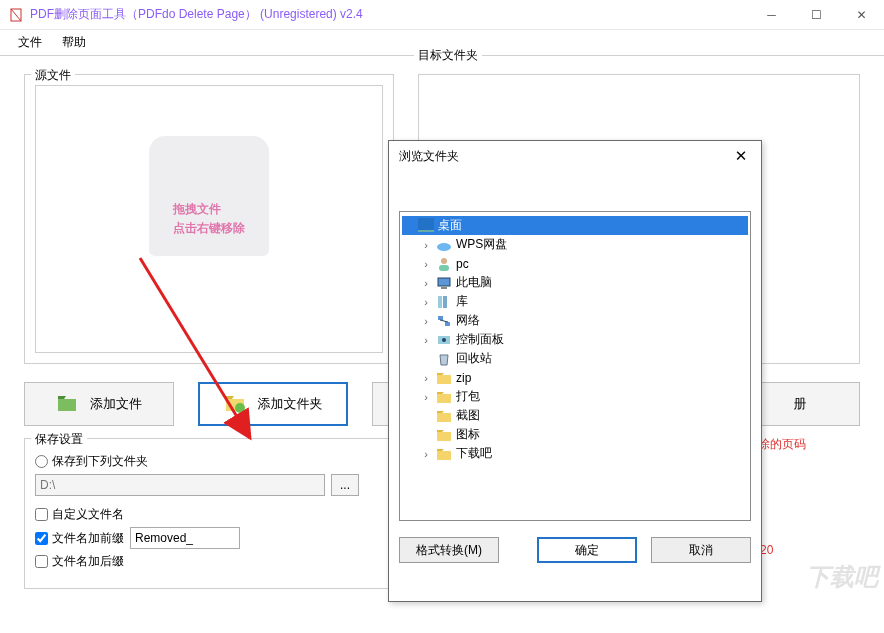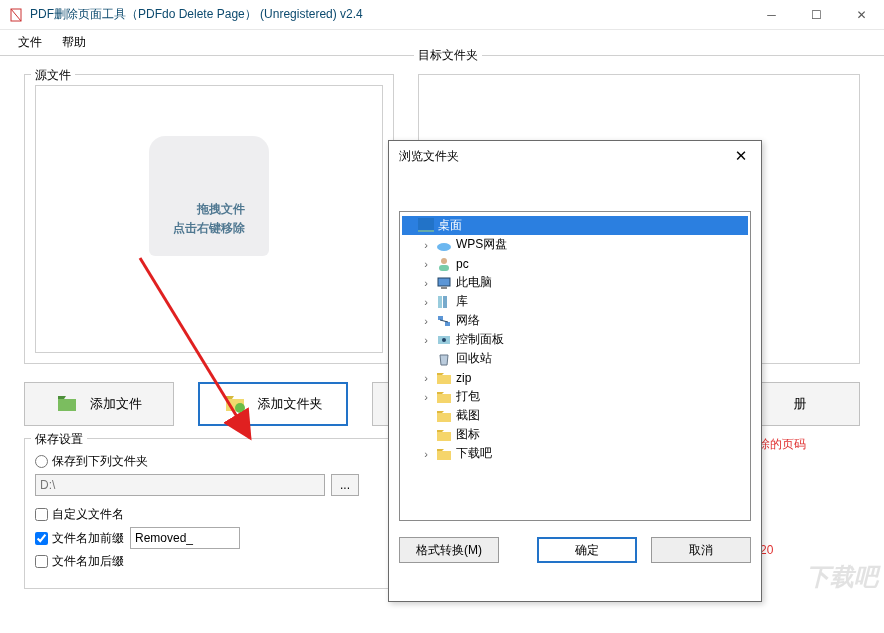--- a/index.html
+++ b/index.html
@@ -1,36 +1,36 @@
 <!DOCTYPE html>
 <html><head>
 <meta charset="utf-8">
 <style>
 * { box-sizing: border-box; margin: 0; padding: 0; font-family: "Microsoft YaHei", "SimSun", Arial, sans-serif; font-size: 12px; }
 html, body { width: 884px; height: 633px; overflow: hidden; background: #fff; }
 
 .titlebar { height: 30px; background: #fff; display: flex; align-items: center; padding-left: 8px; border-bottom: 1px solid #e8e8e8; }
 .titlebar .app-icon { width: 16px; height: 16px; margin-right: 6px; display:inline-flex;align-items:center;justify-content:center;}
-.titlebar .title { color: #0c4a6e; flex: 1; }
+.titlebar .title { color: #8b5cf6; flex: 1; }
 .titlebar .win-controls { display: flex; }
 .titlebar .win-controls .btn { width: 45px; height: 30px; display:flex;align-items:center;justify-content:center; color:#555;}
 
 .menubar { height: 26px; display: flex; align-items: center; padding-left: 8px; border-bottom: 1px solid #d0d0d0; }
 .menubar .menu-item { padding: 4px 10px; }
 
 .content { padding: 18px 24px 10px 24px; position: relative; }
 
 .groupbox { border: 1px solid #cfcfcf; position: relative; padding: 10px 10px; }
 .group-label { position: absolute; top: -8px; left: 6px; background: #fff; padding: 0 4px; }
 
 .top-row { display: flex; gap: 24px; margin-bottom: 18px; }
 .src-box { width: 370px; height: 290px; }
 .src-box .inner { height: 100%; border: 1px solid #cfcfcf; display:flex; flex-direction:column; align-items:center; justify-content:center; position:relative;}
 .drop-ghost { position:absolute; top:50px; width:120px; height:120px; opacity:0.35; background:#cfcfd4; border-radius:16px 16px 6px 6px; }
-.drop-text { color: #0c4a6e; font-size: 22px; font-weight: 600; text-align:right; line-height:1.6;}
+.drop-text { color: #ec4899; font-size: 22px; font-weight: 600; text-align:left; line-height:1.6;}
 .tgt-label { position:absolute; top: -9px; left: 414px; background:#fff; padding:0 4px;}
 .tgt-box { flex:1; height:290px; }
 
 .btn-row { display: flex; gap: 24px; margin-bottom: 12px; }
 .big-btn { width: 150px; height: 44px; display:flex; align-items:center; justify-content:center; gap:12px; border:1px solid #c0c0c0; background:#f4f4f4;}
 .big-btn.selected { border:2px solid #2273c8; background:#fff; }
 .big-btn .ic { width:22px; height:22px; }
 .big-btn span { font-size: 13px; }
 .btn-right { margin-left:auto; width:120px; }
 

